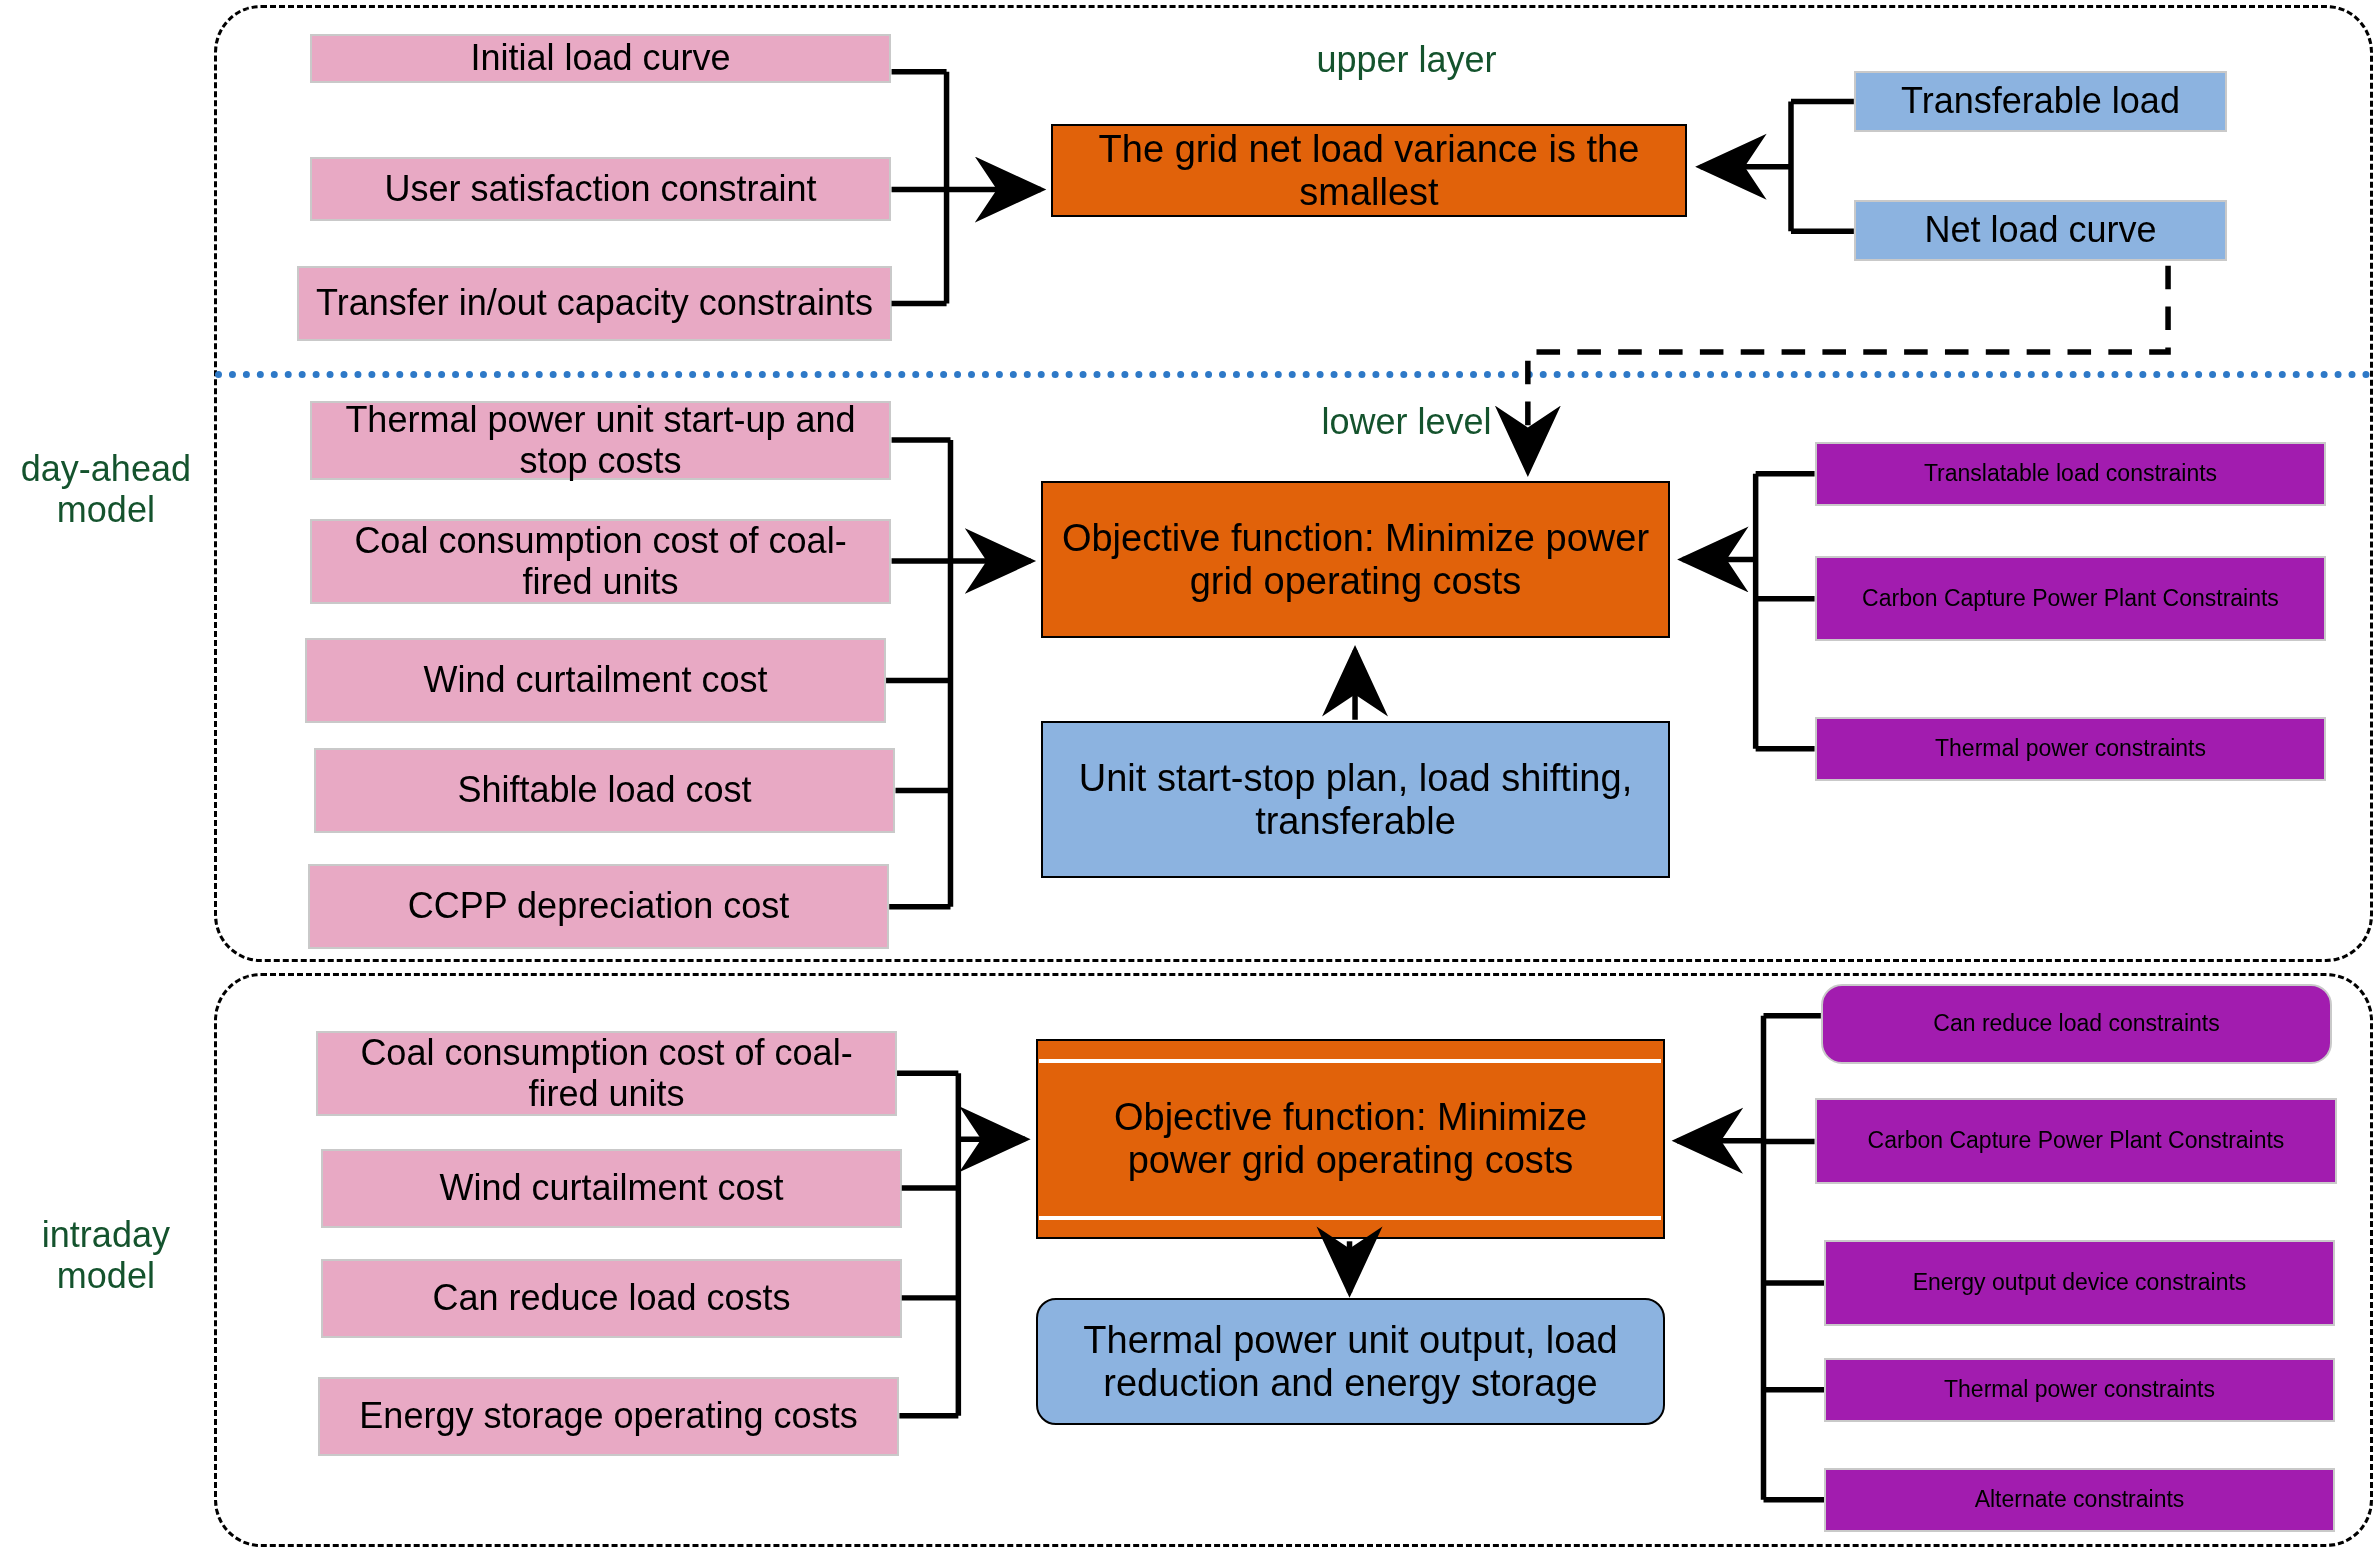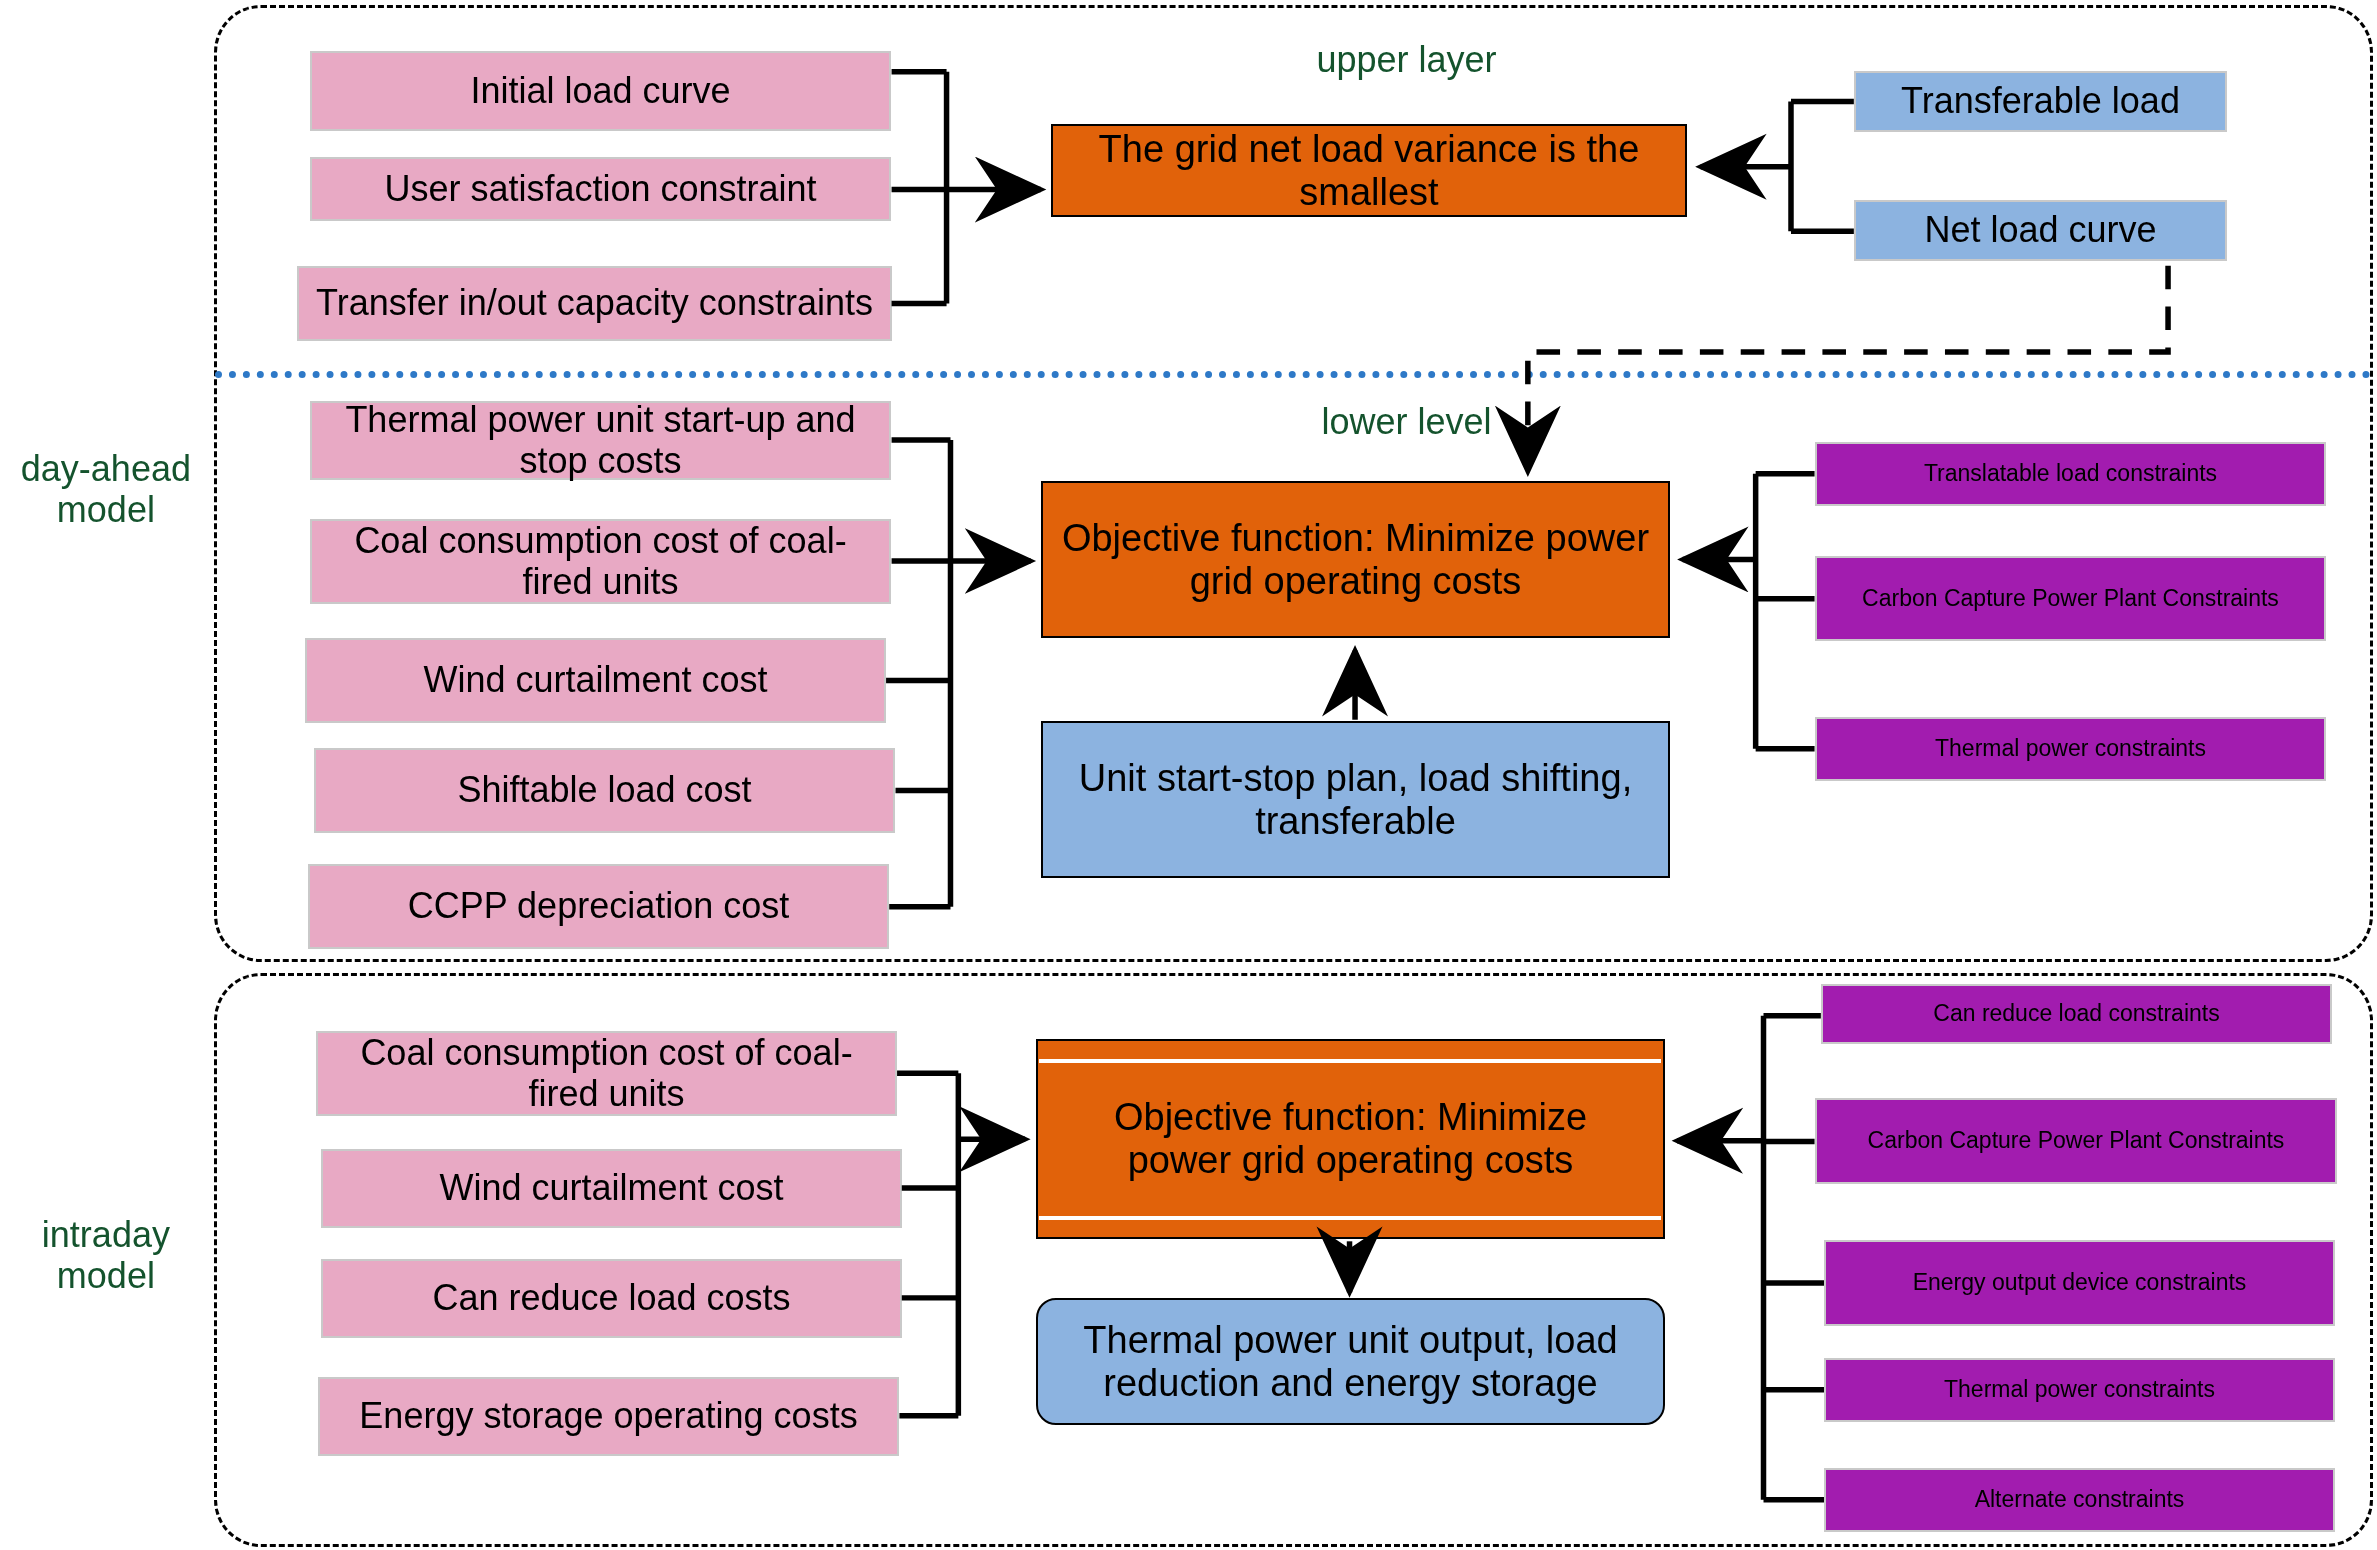--- a/index.html
+++ b/index.html
@@ -40,21 +40,21 @@
     <div>model</div>
   </div>
 
   <div class="plain" style="left:7.9px;top:1214px;width:196px;">
     <div>intraday</div>
     <div>model</div>
   </div>
 
   <div class="plain" style="left:1226px;top:39px;width:361px;">upper layer</div>
 
-  <div class="box pink" style="left:310px;top:51px;width:581px;height:80px;text-align:right;">Initial load curve</div>
+  <div class="box pink" style="left:310px;top:34px;width:581px;height:49px;text-align:right;">Initial load curve</div>
 
   <div class="box pink" style="left:310px;top:157px;width:581px;height:64px;">User satisfaction constraint</div>
 
   <div class="box pink" style="left:297px;top:266px;width:595px;height:75px;padding:16px 14px;">Transfer in/out capacity constraints</div>
 
   <div class="box orange" style="left:1051px;top:124px;width:636px;height:93px;padding:0 11px;">The grid net load variance is the smallest</div>
 
   <div class="box blue" style="left:1854px;top:71px;width:373px;height:61px;">Transferable load</div>
 
   <div class="box blue" style="left:1854px;top:200px;width:373px;height:61px;">Net load curve</div>
@@ -88,21 +88,21 @@
   <div class="box pink" style="left:321px;top:1259px;width:581px;height:79px;">Can reduce load costs</div>
 
   <div class="box pink" style="left:318px;top:1377px;width:581px;height:79px;">Energy storage operating costs</div>
 
   <div class="box orange" style="left:1036px;top:1039px;width:629px;height:200px;padding:0 23.6px;">Objective function: Minimize power grid operating costs</div>
   <div class="whiteline" style="left:1039px;top:1059px;width:622px;"></div>
   <div class="whiteline" style="left:1039px;top:1216px;width:622px;"></div>
 
   <div class="box blue-solid" style="left:1036px;top:1298px;width:629px;height:127px;padding:0 17.3px;border-radius:20px;">Thermal power unit output, load reduction and energy storage</div>
 
-  <div class="box green" style="left:1821px;top:984px;width:511px;height:60px;">Can reduce load constraints</div>
+  <div class="box green" style="left:1821px;top:984px;width:511px;height:80px;border-radius:21px;">Can reduce load constraints</div>
 
   <div class="box green" style="left:1815px;top:1098px;width:522px;height:86px;padding:0 4.7px;">Carbon Capture Power Plant Constraints</div>
 
   <div class="box green" style="left:1824px;top:1240px;width:511px;height:86px;padding:0 11px;">Energy output device constraints</div>
 
   <div class="box green" style="left:1824px;top:1358px;width:511px;height:64px;">Thermal power constraints</div>
 
   <div class="box green" style="left:1824px;top:1468px;width:511px;height:64px;">Alternate constraints</div>
 
   <svg class="wires" viewBox="0 0 3026 1974">

